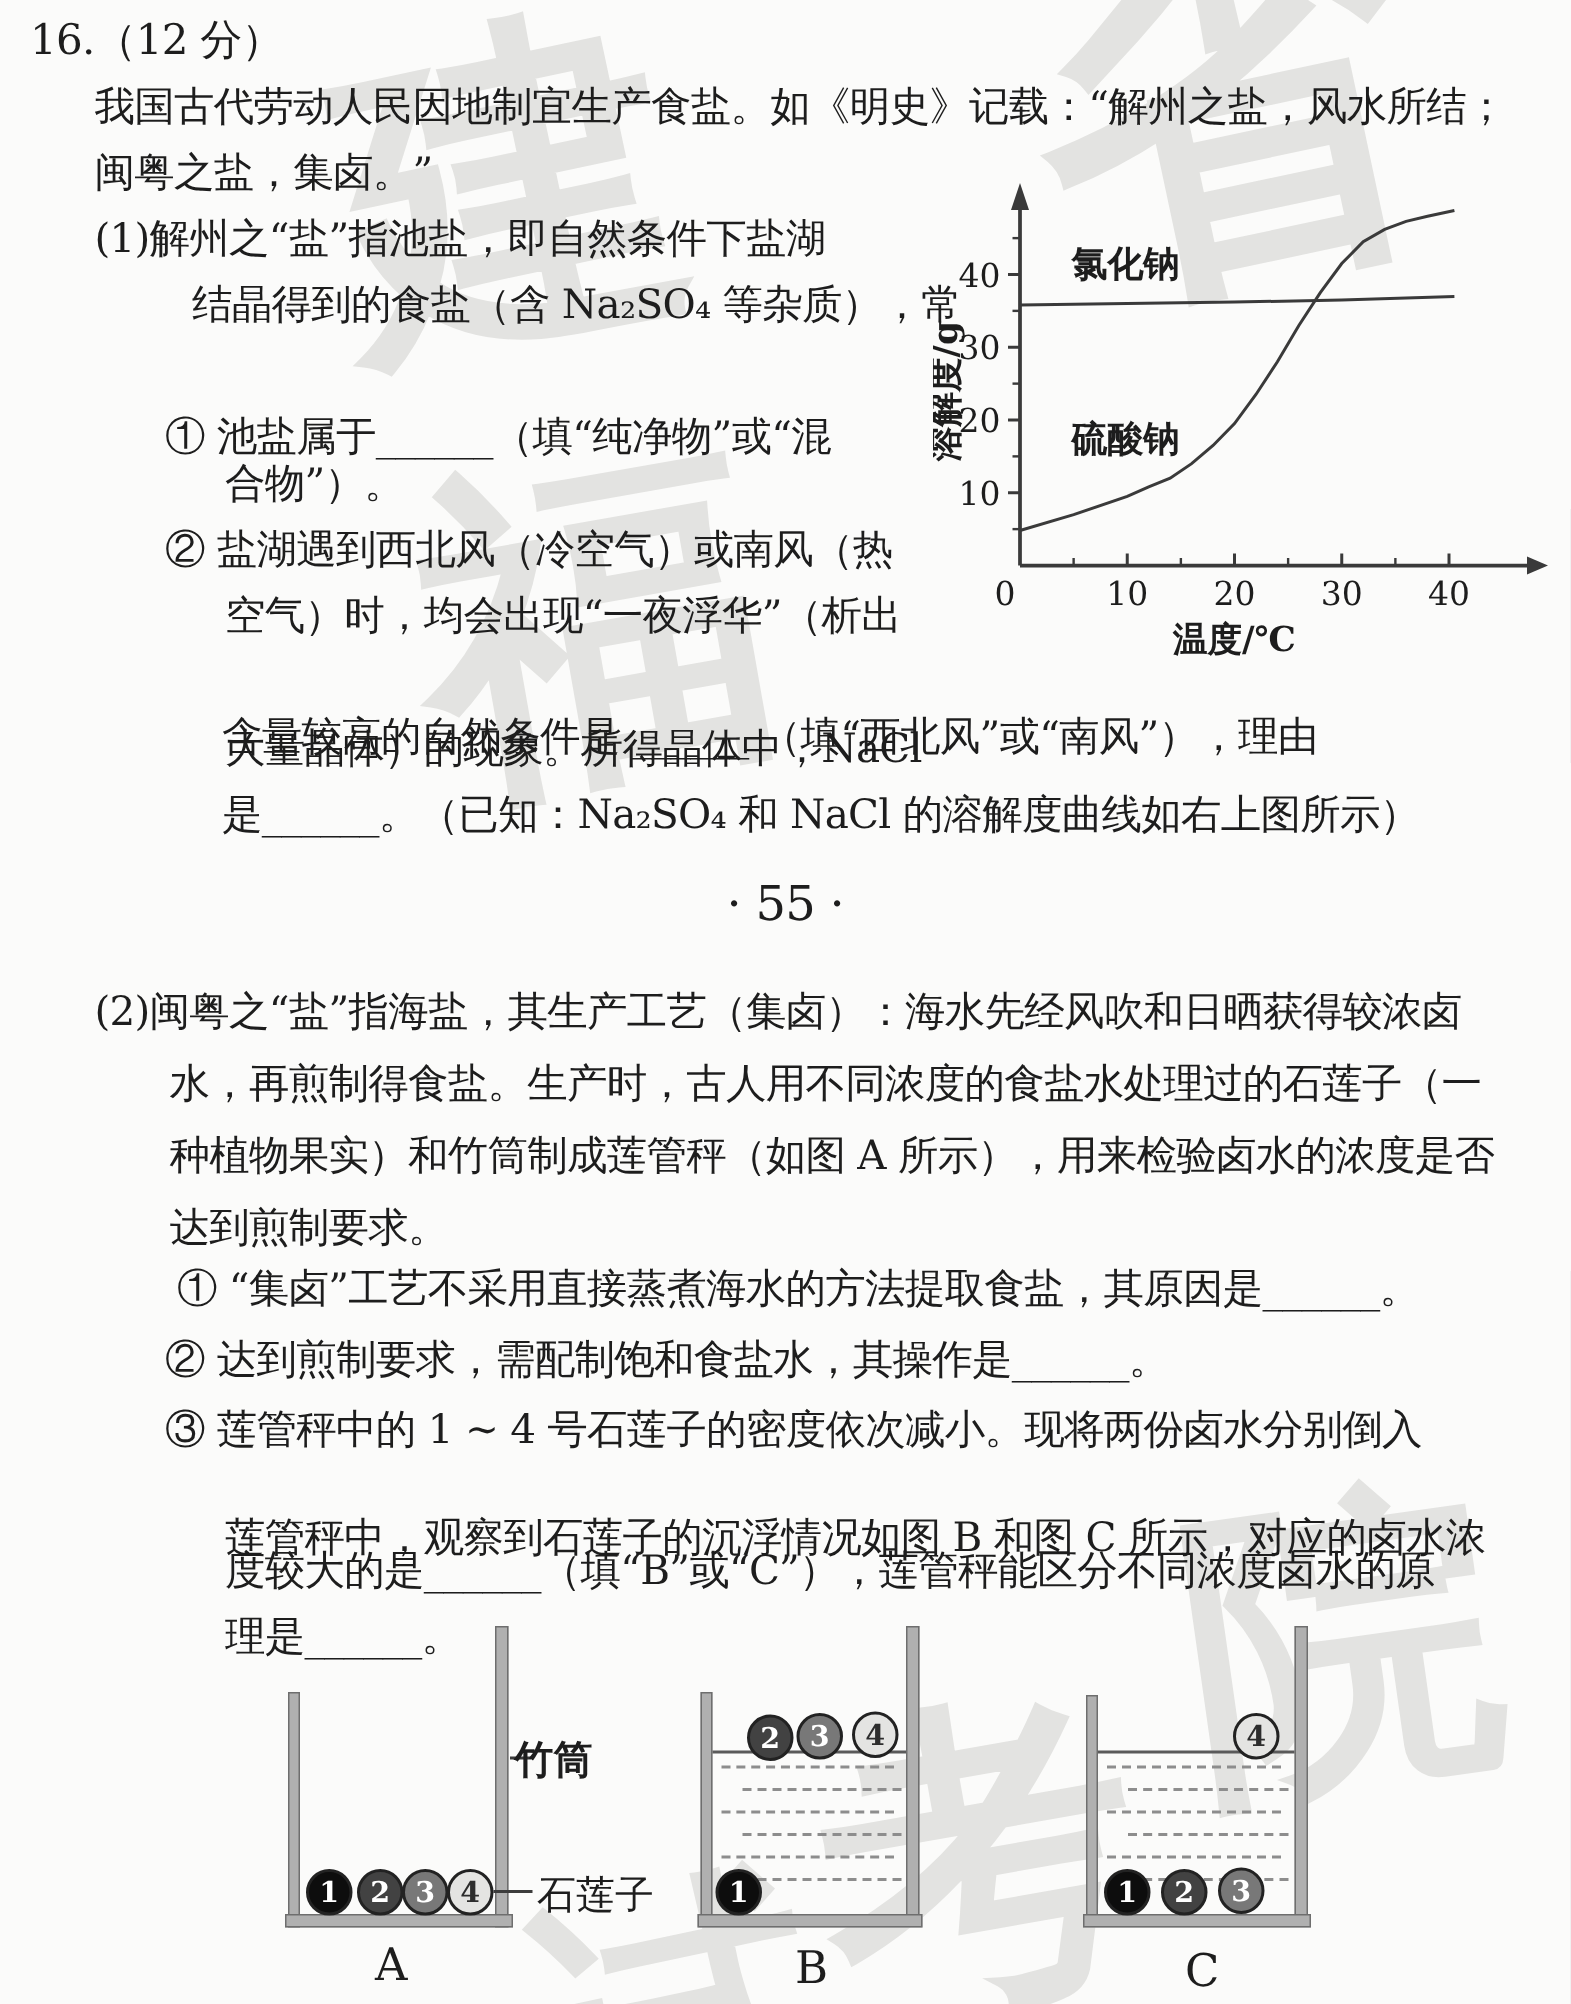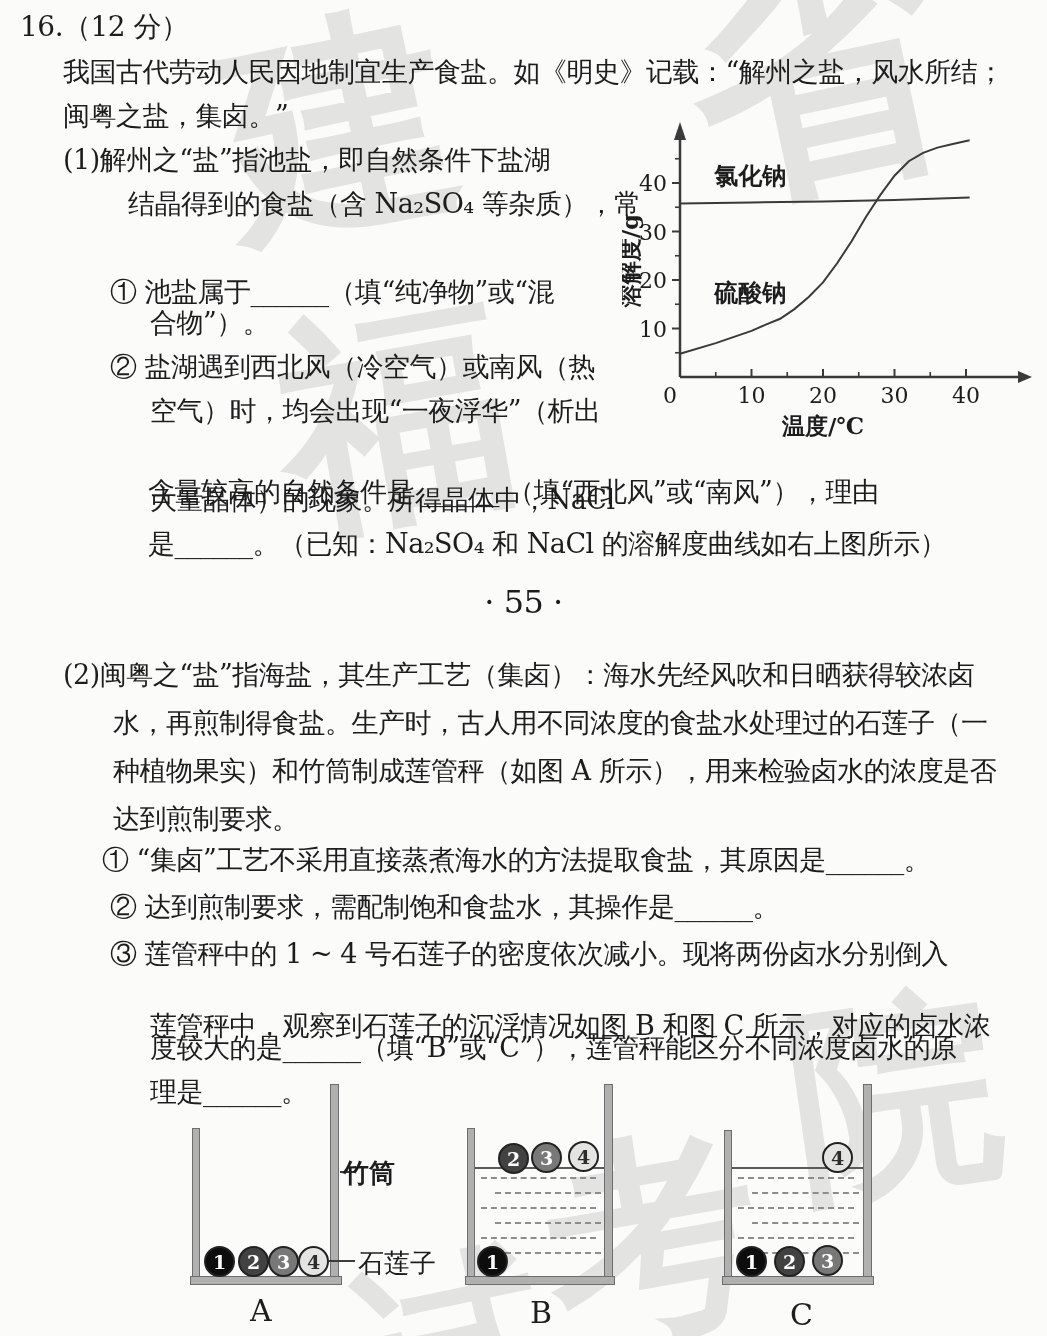--- a/index.html
+++ b/index.html
@@ -8,21 +8,21 @@
   .l{position:absolute;font-size:27px;line-height:34px;white-space:nowrap;letter-spacing:-0.5px;}
   
   #qnum{left:20px;top:10px;font-size:28px;text-align:center;}
   #i1{left:63px;top:55px;}   #i2{left:63px;top:99px;}
   #p1a{left:63px;top:143px;} #p1b{left:128px;top:187px;} #p1c{left:112px;top:231px;}
   #t1a{left:110px;top:275px;} #t1b{left:150px;top:306px;}
   #t2a{left:110px;top:350px;} #t2b{left:150px;top:394px;} #t2c{left:150px;top:438px;margin-top:45px;}
   #w1{left:148px;top:475px;}  #w2{left:148px;top:527px;}
   #pageno{left:0;top:585px;width:100%;text-align:center;font-size:32px;}
   #p2a{left:63px;top:658px;}  #p2b{left:113px;top:706px;} #p2c{left:113px;top:754px;} #p2d{left:113px;top:802px;}
-  #u1{left:102px;top:843px;}  #u2{left:110px;top:890px;}
+  #u1{left:118px;top:843px;}  #u2{left:110px;top:890px;}
   #u3a{left:110px;top:937px;} #u3b{left:150px;top:1009px;} #u3c{left:150px;top:1031px;} #u3d{left:150px;top:1075px;}
   
   #chart{position:absolute;left:622px;top:120px;width:418px;height:320px;}
   
   #wm{position:absolute;inset:0;pointer-events:none;}
   .wmch{position:absolute;color:#d0d0cd;opacity:.55;font-weight:bold;
         font-family:"DejaVu Serif",serif;line-height:1;}
   
   .wall,.base{position:absolute;background:#b0b0b0;border:1px solid #6e6e6e;box-sizing:border-box;}
   .surface{position:absolute;height:2px;background:#5a5a5a;}

